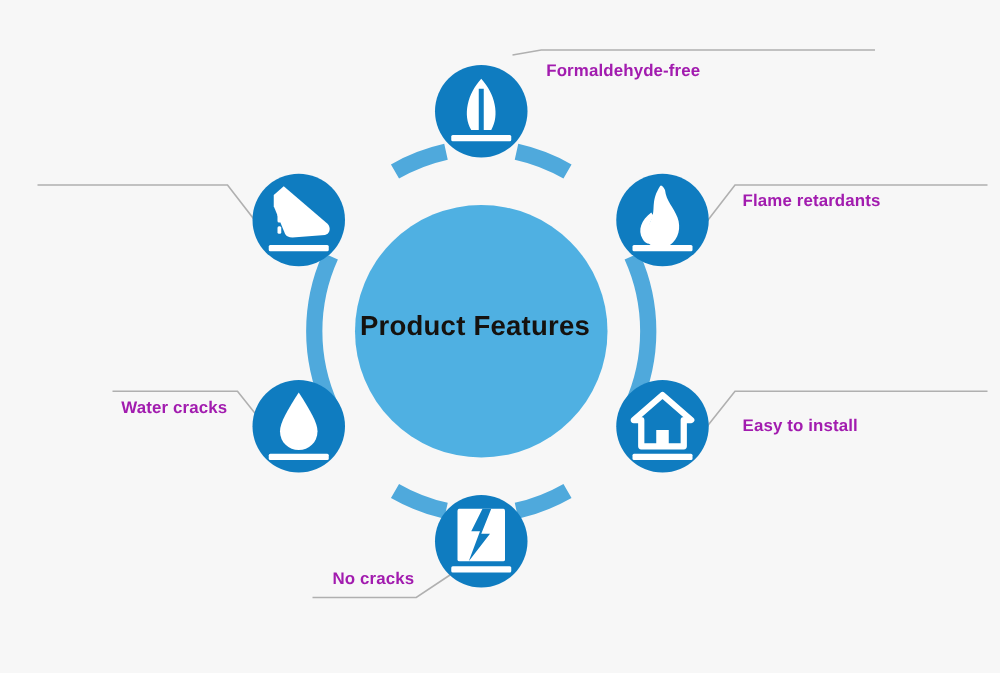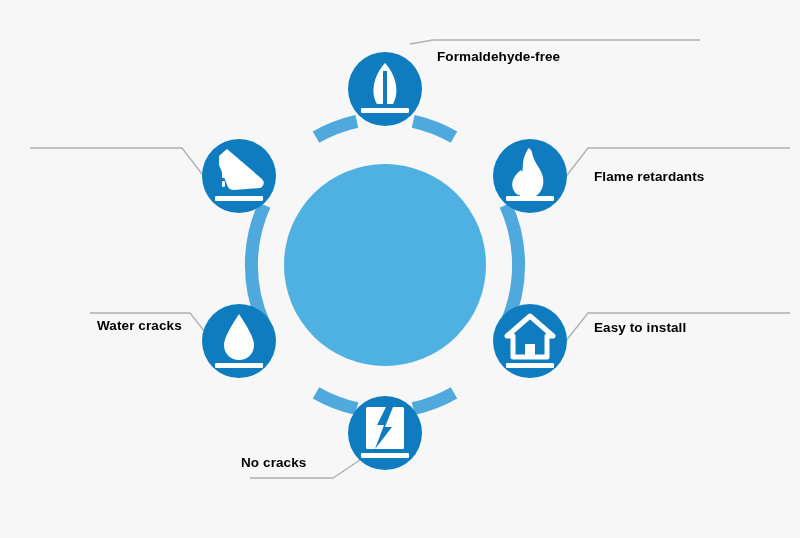--- a/index.html
+++ b/index.html
@@ -21,28 +21,28 @@
   #diagram-svg {
     position: absolute;
     left: 0;
     top: 0;
   }
   .label {
     position: absolute;
     font-family: "Liberation Sans", sans-serif;
     font-size: 13.5px;
     font-weight: bold;
-    color: #000000;
+    color: #a21caf;
     white-space: nowrap;
     letter-spacing: 0.1px;
   }
   #label-formaldehyde { left: 437px; top: 49px; }
-  #label-flame        { left: 594px; top: 169px; }
-  #label-easy         { left: 594px; top: 320px; }
-  #label-nocracks     { left: 241px; top: 455px; }
+  #label-flame        { left: 594px; top: 153px; }
+  #label-easy         { left: 594px; top: 333px; }
+  #label-nocracks     { left: 266px; top: 455px; }
   #label-water        { left: 97px;  top: 318px; }
   #label-corrosion    { left: 33px;  top: 153px; }
 
   #center-title {
     position: absolute;
     left: 250px;
     top: 248px;
     width: 260px;
     text-align: center;
     font-family: "Liberation Sans", sans-serif;
@@ -151,20 +151,21 @@
                  L 219 165 Z"></path>
         <rect x="215" y="196" width="48" height="5" rx="1.2"></rect>
         <rect x="222" y="171" width="3" height="7" rx="1.2"></rect>
         <rect x="222" y="181" width="3" height="6" rx="1.2"></rect>
         <rect x="229" y="182" width="3" height="6" rx="1.2"></rect>
       </g>
     </g>
 
   </svg>
 
+  <div id="center-title">Product Features</div>
 
   <div class="label" id="label-formaldehyde">Formaldehyde-free</div>
   <div class="label" id="label-flame">Flame retardants</div>
   <div class="label" id="label-easy">Easy to install</div>
   <div class="label" id="label-nocracks">No cracks</div>
   <div class="label" id="label-water">Water cracks</div>
 
 </div>
 
 </body></html>

